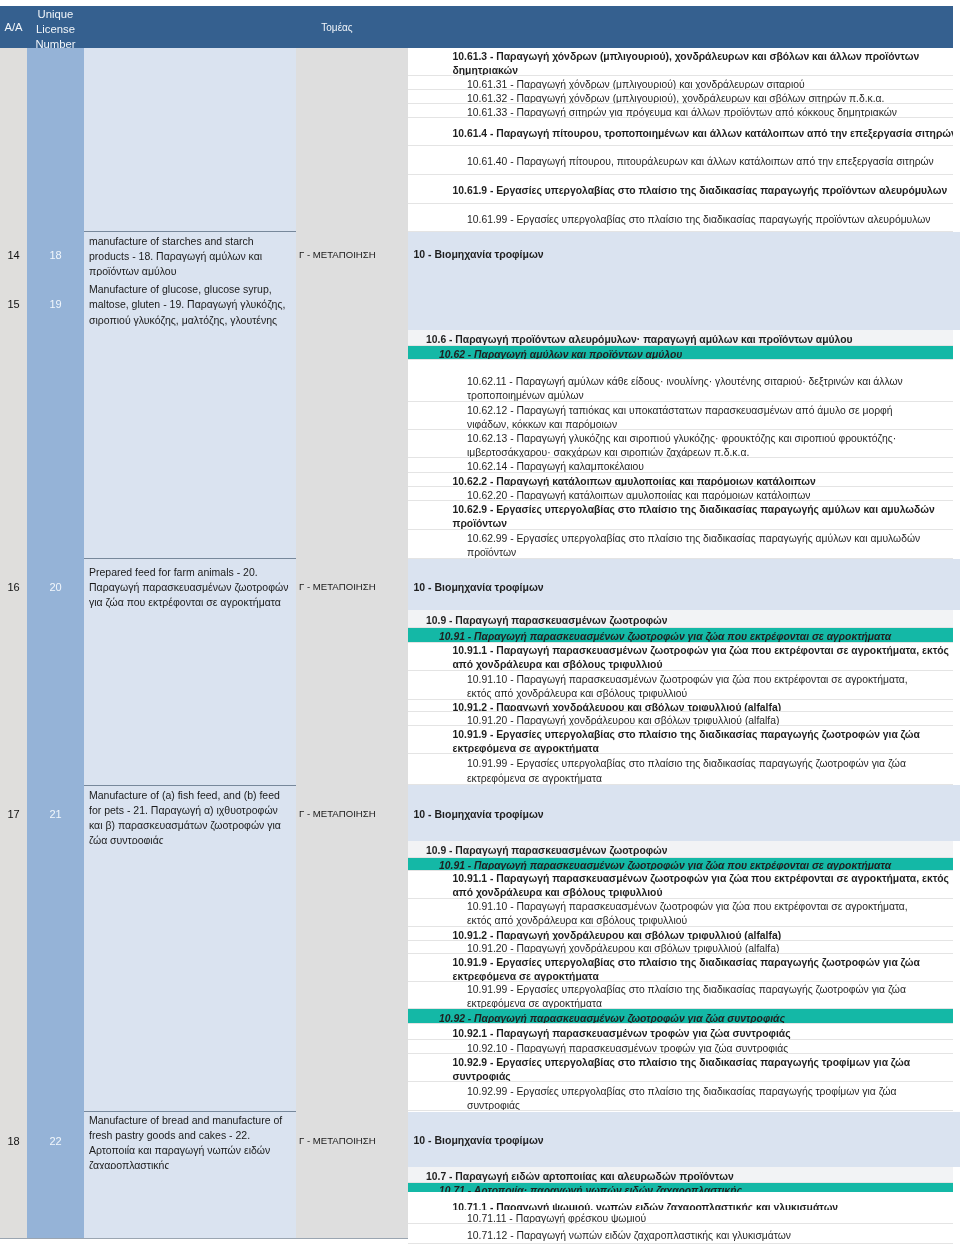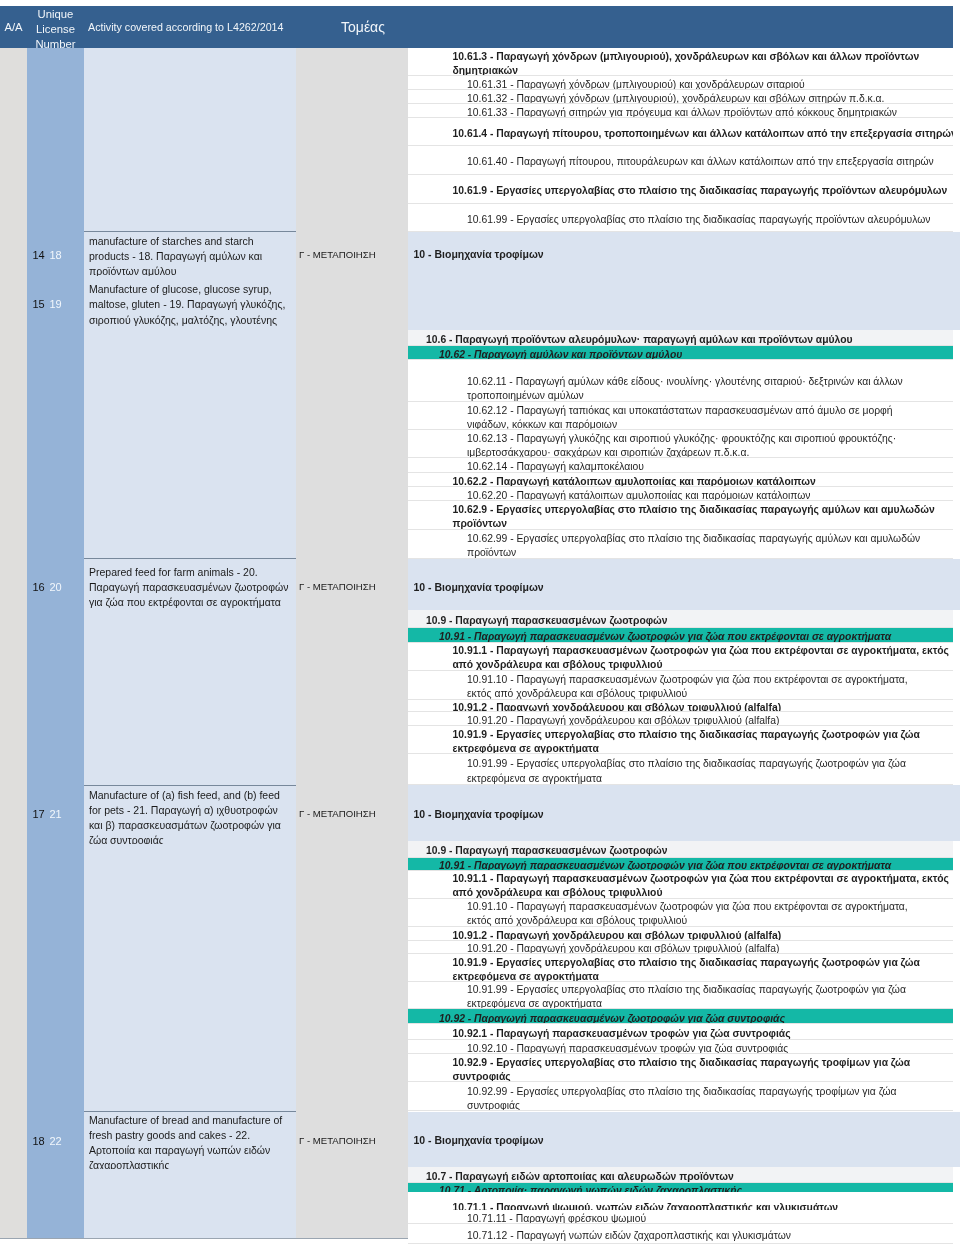--- a/index.html
+++ b/index.html
@@ -8,33 +8,33 @@
   #page{position:relative;width:960px;height:1245px;background:#fff;overflow:hidden;}
 
   
   #hdr{position:absolute;left:0;top:6px;width:953px;height:42px;background:#35608F;
        border-bottom:1.2px solid #1F3D5E;box-sizing:content-box;}
   #hdr .hcell{position:absolute;top:0;height:42px;color:#F2F6FA;font-size:11.1px;
               line-height:15px;display:flex;align-items:center;box-sizing:border-box;}
   #hdr #h-aa {left:0;    width:27px; justify-content:center;font-size:11.3px;text-align:center;}
   #hdr #h-lic{left:27px; width:57px; justify-content:center;text-align:center;font-size:11.3px;padding-top:5px;}
   #hdr #h-act{left:84px; width:212px;justify-content:flex-start;padding-left:4px;font-size:10.7px;}
-  #hdr #h-sec{left:307px;width:112px;justify-content:center;text-align:right;font-size:14px;}
+  #hdr #h-sec{left:281px;width:112px;justify-content:center;text-align:right;font-size:10px;}
   #hdr #h-det{left:408px;width:545px;justify-content:center;text-align:center;font-size:11.4px;}
 
   
   .colbg{position:absolute;top:48px;height:1190px;border-bottom:1px solid #9AA5B1;}
   #bg-aa {left:0;    width:27px; background:#DFDEDC;}
   #bg-lic{left:27px; width:57px; background:#95B3D7;}
   #bg-act{left:84px; width:212px;background:#DAE3F0;}
   #bg-sec{left:296px;width:112px;background:#DEDEDE;}
 
   
   .lsep{position:absolute;left:84px;width:212px;height:1px;background:#77889B;}
-  .lcell-aa {position:absolute;left:0;   width:27px; text-align:center;color:#121212;font-size:11px;line-height:12px;margin-left:25px;}
+  .lcell-aa {position:absolute;left:0;   width:27px; text-align:center;color:#121212;font-size:11px;line-height:12px;}
   .lcell-lic{position:absolute;left:27px;width:57px; text-align:center;color:#F2F7FC;font-size:11px;line-height:12px;}
   .lcell-act{position:absolute;left:89px;width:202px;color:#1A1A1A;font-size:10.5px;line-height:15.1px;
              overflow:hidden;}
   .lcell-sec{position:absolute;left:299px;width:109px;text-align:left;color:#1A1A1A;font-size:9.6px;line-height:12px;}
 
   
   .drow{position:absolute;left:408px;width:545px;box-sizing:border-box;background:#FFFFFF;
         border-bottom:1px solid #E4E4E4;display:flex;align-items:center;overflow:hidden;
         padding-top:4.5px;}
   .drow > span{display:block;width:100%;font-size:10.35px;line-height:14.05px;color:#1F1F1F;
@@ -52,21 +52,20 @@
   .dsec > span{position:absolute;left:5.5px;font-size:10.5px;line-height:14px;
                font-weight:bold;color:#1F1F1F;}
 </style>
 </head>
 <body>
 
 <div id="page">
   <div id="hdr">
     <div class="hcell" id="h-aa">A/A</div>
     <div class="hcell" id="h-lic">Unique License Number</div>
-    <div class="hcell" id="h-act">Activity covered according to L4262/2014</div>
     <div class="hcell" id="h-sec">Τομέας</div>
   </div>
   <div class="colbg" id="bg-aa"></div>
   <div class="colbg" id="bg-lic"></div>
   <div class="colbg" id="bg-act"></div>
   <div class="colbg" id="bg-sec"></div>
   <div>
     <div class="lsep" style="top:231.3px"></div>
     <div class="lcell-aa" style="top:248.6px">14</div>
     <div class="lcell-lic" style="top:248.6px">18</div>

